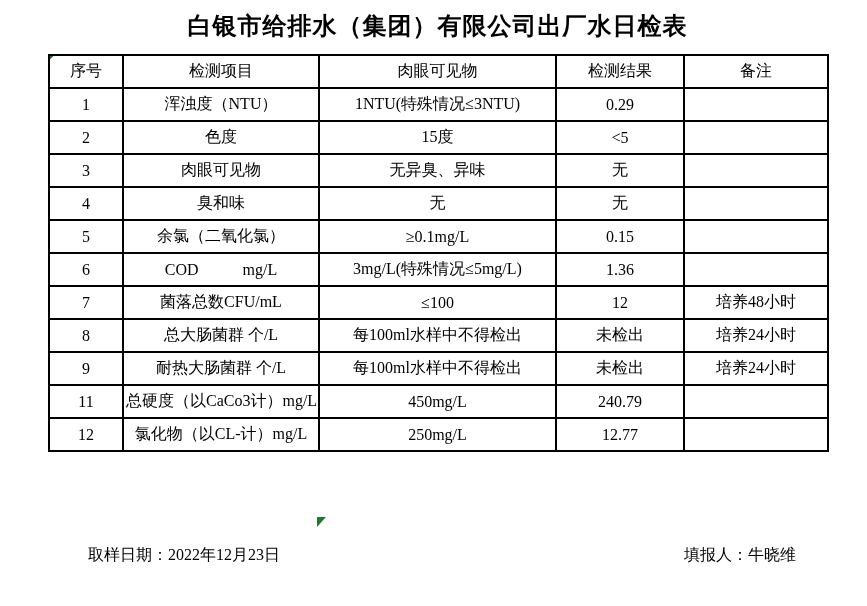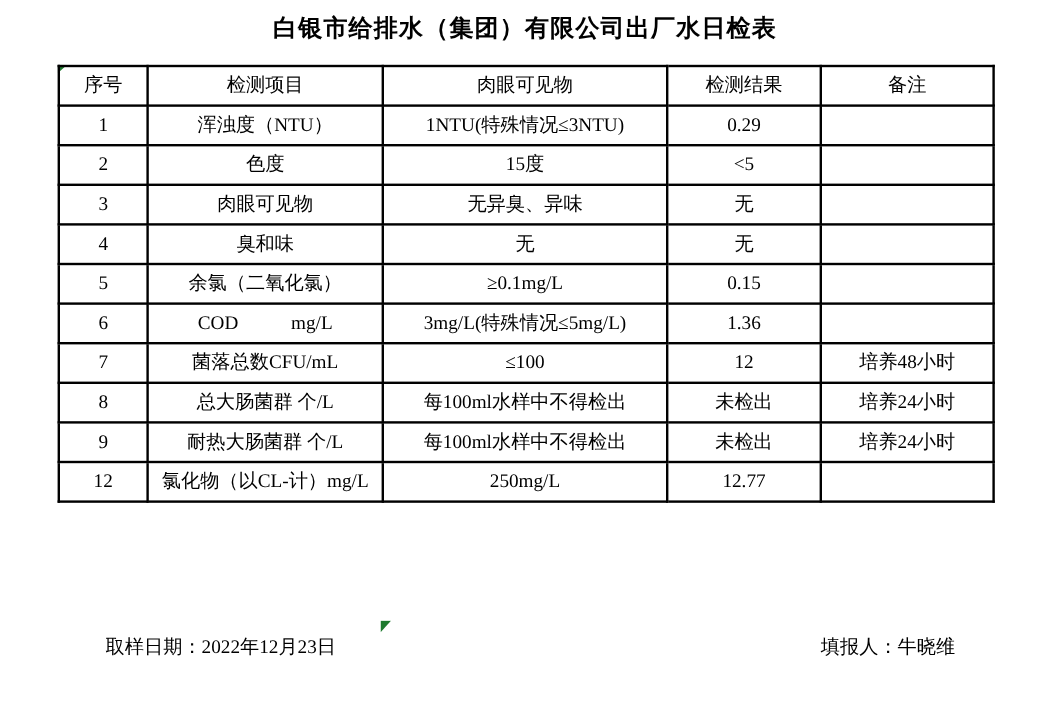--- a/index.html
+++ b/index.html
@@ -12,21 +12,21 @@
     color: #000000;
     overflow: hidden;
   }
   .title {
     position: absolute;
     top: 10px;
     left: 48px;
     width: 779px;
     margin: 0;
     text-align: center;
-    font-size: 20px;
+    font-size: 24px;
     font-weight: bold;
     letter-spacing: 1px;
     white-space: nowrap;
   }
   table.sheet {
     position: absolute;
     left: 48px;
     top: 54px;
     width: 779px;
     border-collapse: collapse;
@@ -49,21 +49,21 @@
   .col-result { width: 128px; }
   .col-note   { width: 144px; }
   .flag {
     position: absolute;
     background: #1e7a2e;
     clip-path: polygon(0 0, 100% 0, 0 100%);
   }
   .flag-top    { left: 48px;  top: 54px;  width: 8px;  height: 7px; }
   .flag-bottom { left: 317px; top: 517px; width: 9px;  height: 10px; }
   .footer-line { position: absolute; top: 529px; left: 0; width: 867px; height: 22px; font-size: 16px; }
-  .footer-line span { position: absolute; white-space: nowrap; }
+  .footer-line span { position: absolute; white-space: nowrap; margin-top: 16px; }
   .f-sampling { left: 88px; }
   .f-testing  { left: 390px; }
   .f-reporter { left: 684px; }
 </style>
 </head>
 <body>
 
 <div class="page">
 
   <h1 class="title">白银市给排水（集团）有限公司出厂水日检表</h1>
@@ -146,20 +146,27 @@
         <td>培养24小时</td>
       </tr>
       <tr>
         <td>9</td>
         <td>耐热大肠菌群 个/L</td>
         <td>每100ml水样中不得检出</td>
         <td>未检出</td>
         <td>培养24小时</td>
       </tr>
       <tr>
+        <td>11</td>
+        <td>总硬度（以CaCo3计）mg/L</td>
+        <td>450mg/L</td>
+        <td>240.79</td>
+        <td></td>
+      </tr>
+      <tr>
         <td>12</td>
         <td>氯化物（以CL-计）mg/L</td>
         <td>250mg/L</td>
         <td>12.77</td>
         <td></td>
       </tr>
     </tbody>
   </table>
 
   <div class="footer-line">

